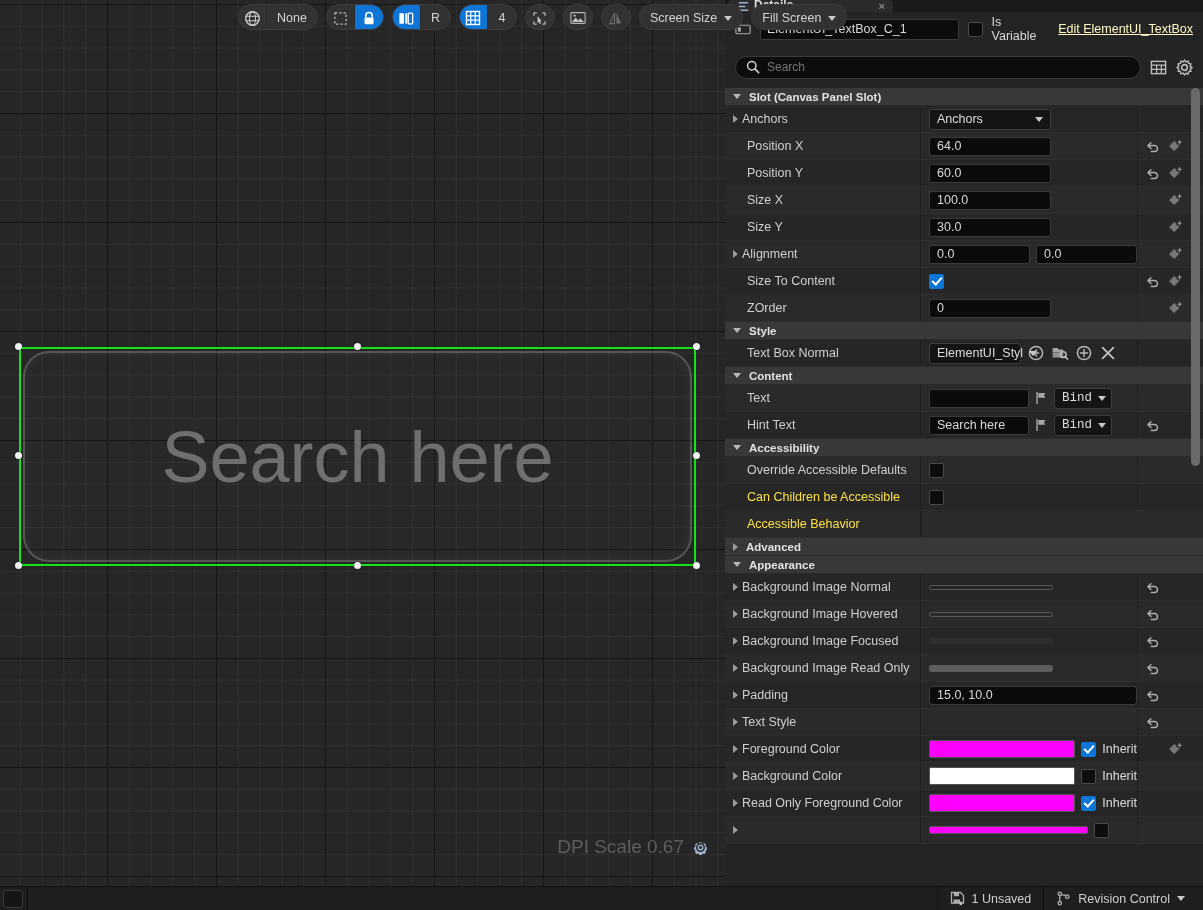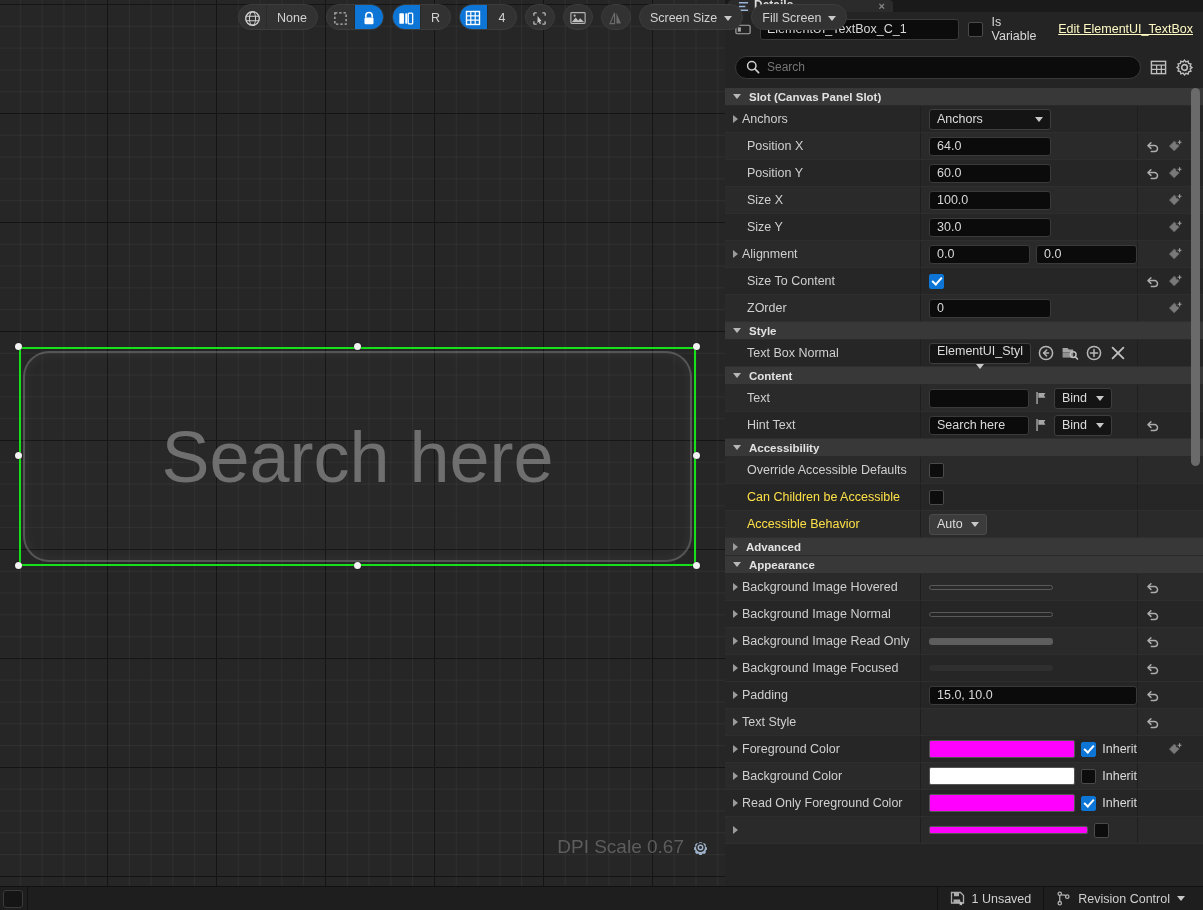--- a/index.html
+++ b/index.html
@@ -192,22 +192,22 @@
   .numfield.w112 { width: 112px; }
   .numfield.w215 { width: 216px; }
   .numfield.w100 { width: 100px; }
   .combo {
     height: 21px; background: #141414; border: 1px solid #3e3e3e;
     border-radius: 3px; display: flex; align-items: center;
     justify-content: space-between; gap: 6px; padding: 0 7px;
     color: #dcdcdc; font-size: 12.5px;
   }
   .combo.w120 { width: 122px; }
-  .combo.w110 { width: 102px; flex-direction: column; }
-  .combo.w58 { width: 58px; }
+  .combo.w110 { width: 92px; }
+  .combo.w58 { width: 58px; font-family: Liberation Mono, monospace; }
   .combo.flat { background: #3c3c3c; border-color: #4a4a4a; }
   .chev {
     width: 0; height: 0; border-left: 4px solid transparent;
     border-right: 4px solid transparent; border-top: 5px solid #c8c8c8;
     flex: 0 0 auto;
   }
   .revert { width: 14px; height: 13px; opacity: 0.85; }
   .binder { width: 15px; height: 14px; opacity: 0.8; }
   .flagicon { width: 13px; height: 14px; opacity: 0.85; }
   .assetbtn { width: 18px; height: 18px; opacity: 0.9; }
@@ -679,94 +679,88 @@
           </div>
           <div class="rowval">
             <div class="cbox"></div>
           </div>
           <div class="rowextra"></div>
         </div>
         <div class="row alt">
           <div class="rowlabel indent disabled">
             <span>Accessible Behavior</span>
           </div>
-          <div class="rowval">
-            <div class="combo w58 flat">
-              <span>Auto</span>
-              <span class="chev"></span>
-            </div>
-          </div>
           <div class="rowextra"></div>
         </div>
         <div class="cat">
           <span class="arrow"></span>
           <span>Advanced</span>
         </div>
         <div class="cat">
           <span class="arrow down"></span>
           <span>Appearance</span>
         </div>
+        <div class="row norm">
+          <div class="rowlabel">
+            <span class="arrow"></span>
+            <span>Background Image Normal</span>
+          </div>
+          <div class="rowval">
+            <div class="bar" style="width:124px;border-radius:3px;background:transparent;border:1px solid #5a5a5a;height:5px;"></div>
+          </div>
+          <div class="rowextra">
+            <span style="display: flex;">
+              <svg class="revert" viewBox="0 0 16 15">
+                <path d="M3.4 6.4h6.4a3.4 3.4 0 010 6.8H6" fill="none" stroke="#c4c4c4" stroke-width="1.7" stroke-linecap="round"></path>
+                <path d="M5.6 3.2L2.2 6.5l3.4 3.2" fill="none" stroke="#c4c4c4" stroke-width="1.7" stroke-linecap="round" stroke-linejoin="round"></path>
+              </svg>
+            </span>
+          </div>
+        </div>
         <div class="row alt">
           <div class="rowlabel">
             <span class="arrow"></span>
             <span>Background Image Hovered</span>
           </div>
           <div class="rowval">
             <div class="bar" style="width:124px;border-radius:3px;background:transparent;border:1px solid #5a5a5a;height:5px;"></div>
           </div>
           <div class="rowextra">
             <span style="display: flex;">
               <svg class="revert" viewBox="0 0 16 15">
                 <path d="M3.4 6.4h6.4a3.4 3.4 0 010 6.8H6" fill="none" stroke="#c4c4c4" stroke-width="1.7" stroke-linecap="round"></path>
                 <path d="M5.6 3.2L2.2 6.5l3.4 3.2" fill="none" stroke="#c4c4c4" stroke-width="1.7" stroke-linecap="round" stroke-linejoin="round"></path>
               </svg>
             </span>
           </div>
         </div>
         <div class="row norm">
           <div class="rowlabel">
             <span class="arrow"></span>
-            <span>Background Image Normal</span>
-          </div>
-          <div class="rowval">
-            <div class="bar" style="width:124px;border-radius:3px;background:transparent;border:1px solid #5a5a5a;height:5px;"></div>
+            <span>Background Image Focused</span>
+          </div>
+          <div class="rowval">
+            <div class="bar" style="width:124px;border-radius:3px;background:#2f2f2f;height:6px;border:none;"></div>
           </div>
           <div class="rowextra">
             <span style="display: flex;">
               <svg class="revert" viewBox="0 0 16 15">
                 <path d="M3.4 6.4h6.4a3.4 3.4 0 010 6.8H6" fill="none" stroke="#c4c4c4" stroke-width="1.7" stroke-linecap="round"></path>
                 <path d="M5.6 3.2L2.2 6.5l3.4 3.2" fill="none" stroke="#c4c4c4" stroke-width="1.7" stroke-linecap="round" stroke-linejoin="round"></path>
               </svg>
             </span>
           </div>
         </div>
         <div class="row alt">
           <div class="rowlabel">
             <span class="arrow"></span>
             <span>Background Image Read Only</span>
           </div>
           <div class="rowval">
             <div class="bar" style="width:124px;border-radius:3px;background:#5e5e5e;height:7px;border:none;"></div>
-          </div>
-          <div class="rowextra">
-            <span style="display: flex;">
-              <svg class="revert" viewBox="0 0 16 15">
-                <path d="M3.4 6.4h6.4a3.4 3.4 0 010 6.8H6" fill="none" stroke="#c4c4c4" stroke-width="1.7" stroke-linecap="round"></path>
-                <path d="M5.6 3.2L2.2 6.5l3.4 3.2" fill="none" stroke="#c4c4c4" stroke-width="1.7" stroke-linecap="round" stroke-linejoin="round"></path>
-              </svg>
-            </span>
-          </div>
-        </div>
-        <div class="row norm">
-          <div class="rowlabel">
-            <span class="arrow"></span>
-            <span>Background Image Focused</span>
-          </div>
-          <div class="rowval">
-            <div class="bar" style="width:124px;border-radius:3px;background:#2f2f2f;height:6px;border:none;"></div>
           </div>
           <div class="rowextra">
             <span style="display: flex;">
               <svg class="revert" viewBox="0 0 16 15">
                 <path d="M3.4 6.4h6.4a3.4 3.4 0 010 6.8H6" fill="none" stroke="#c4c4c4" stroke-width="1.7" stroke-linecap="round"></path>
                 <path d="M5.6 3.2L2.2 6.5l3.4 3.2" fill="none" stroke="#c4c4c4" stroke-width="1.7" stroke-linecap="round" stroke-linejoin="round"></path>
               </svg>
             </span>
           </div>
         </div>

